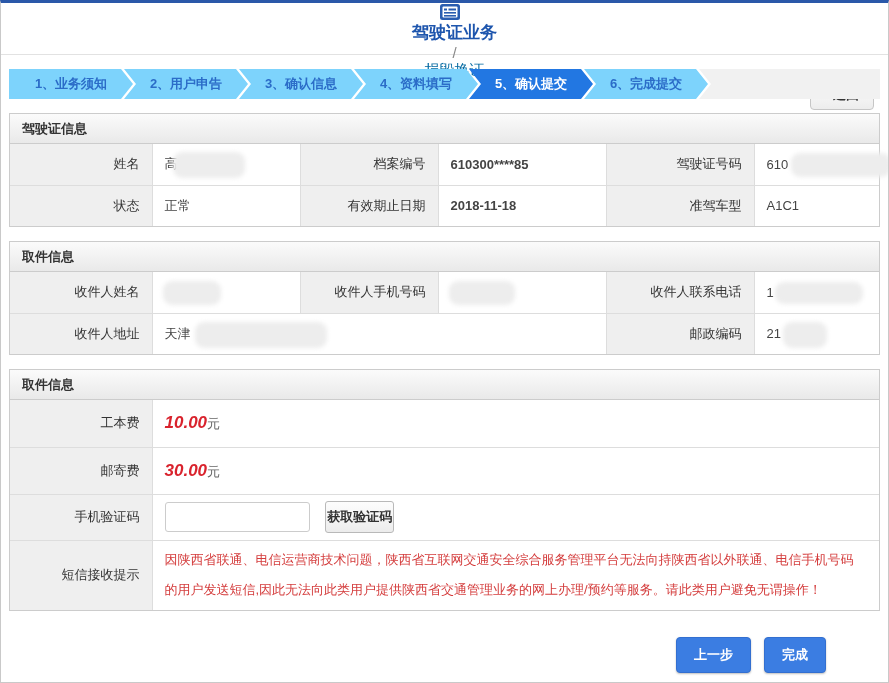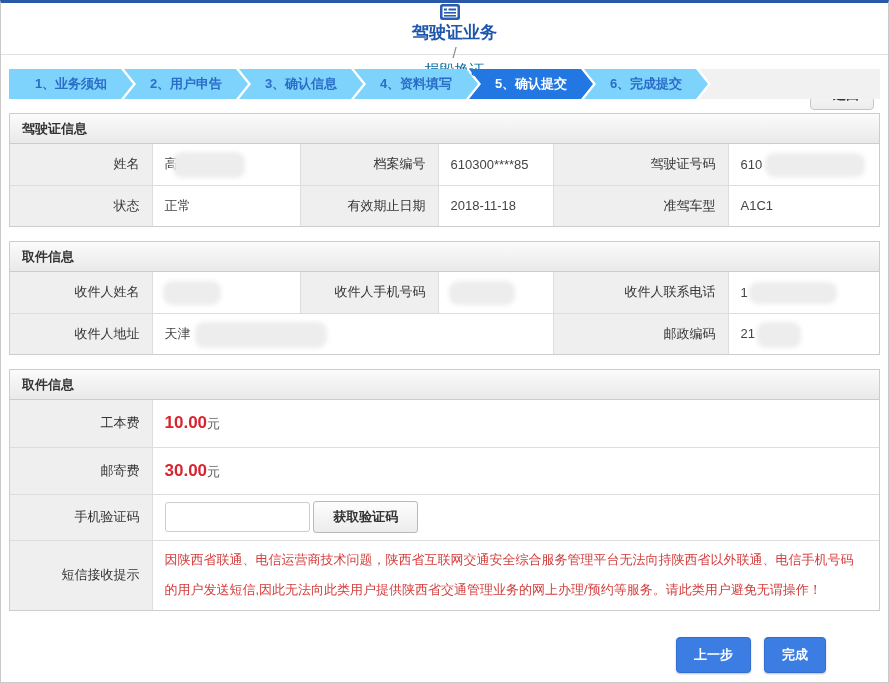--- a/index.html
+++ b/index.html
@@ -100,36 +100,36 @@
   }
   td.val {
     background: #fff;
     padding-left: 12px;
     color: #444;
     border-right: 1px solid #ddd;
     position: relative;
   }
   td.val:last-child { border-right: none; }
   .c1 { width: 142px; } .c2 { width: 148px; } .c3 { width: 138px; }
-  .c4 { width: 115px; } .c5 { width: 175px; }
+  .c4 { width: 168px; font-weight: bold; } .c5 { width: 148px; }
   
   .fees td { height: 47px; }
-  .fee-amount { color: #d9232d; font-weight: bold; font-size: 17px; }
+  .fee-amount { color: #d9232d; font-weight: bold; font-size: 17px; font-style: italic; }
   .fee-unit { color: #666; font-size: 13px; }
   .sms-row td { height: 46px; }
   .code-input {
     width: 145px; height: 30px;
     border: 1px solid #ccc; border-radius: 3px;
     padding: 0 8px; font-size: 13px;
     vertical-align: middle;
   }
   .get-code-btn {
     height: 32px;
-    margin-left: 0;
-    padding: 0 19px;
+    margin-left: 12px;
+    padding: 0 1px;
     background: linear-gradient(#fdfdfd, #ececec);
     border: 1px solid #b9b9b9;
     border-radius: 3px;
     font-size: 13px; font-weight: bold; color: #333;
     cursor: pointer;
     vertical-align: middle;
   }
   .notice-row td { height: 70px; }
   .notice-text {
     color: #d43c3c;

